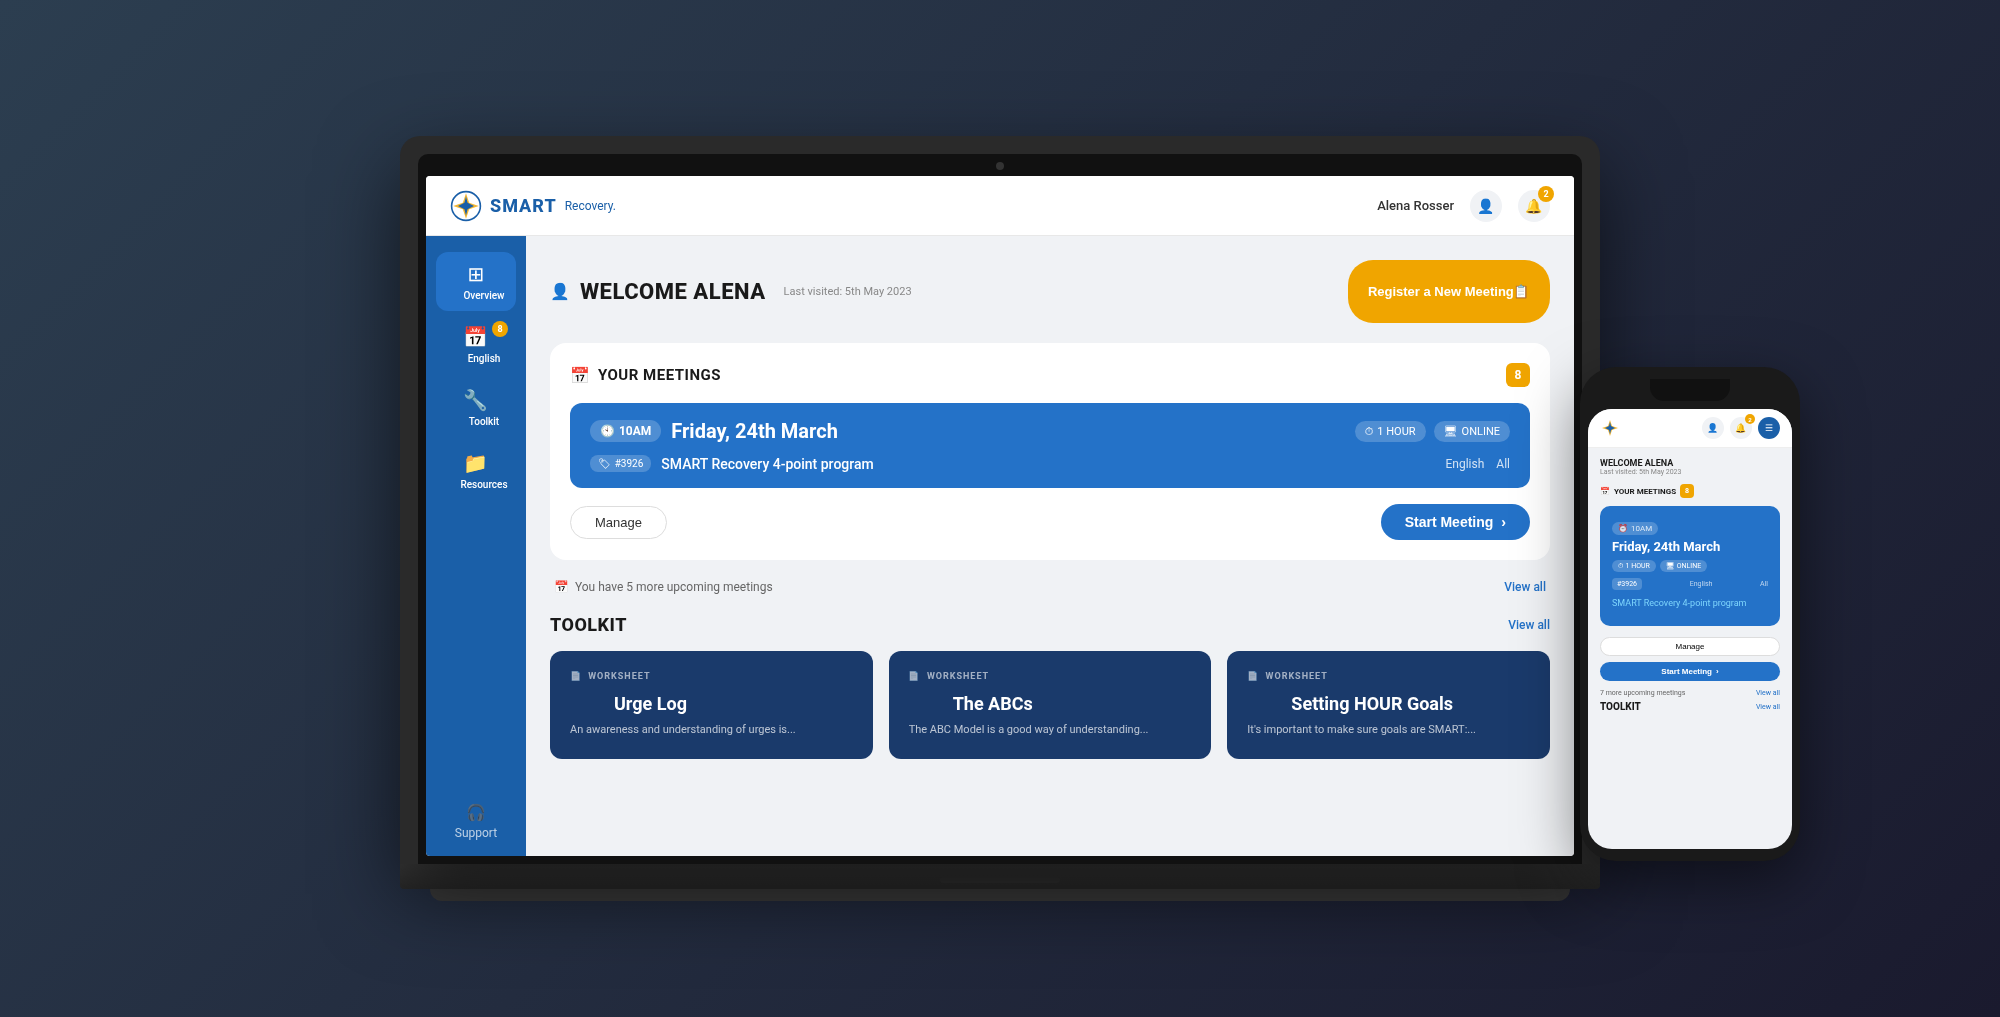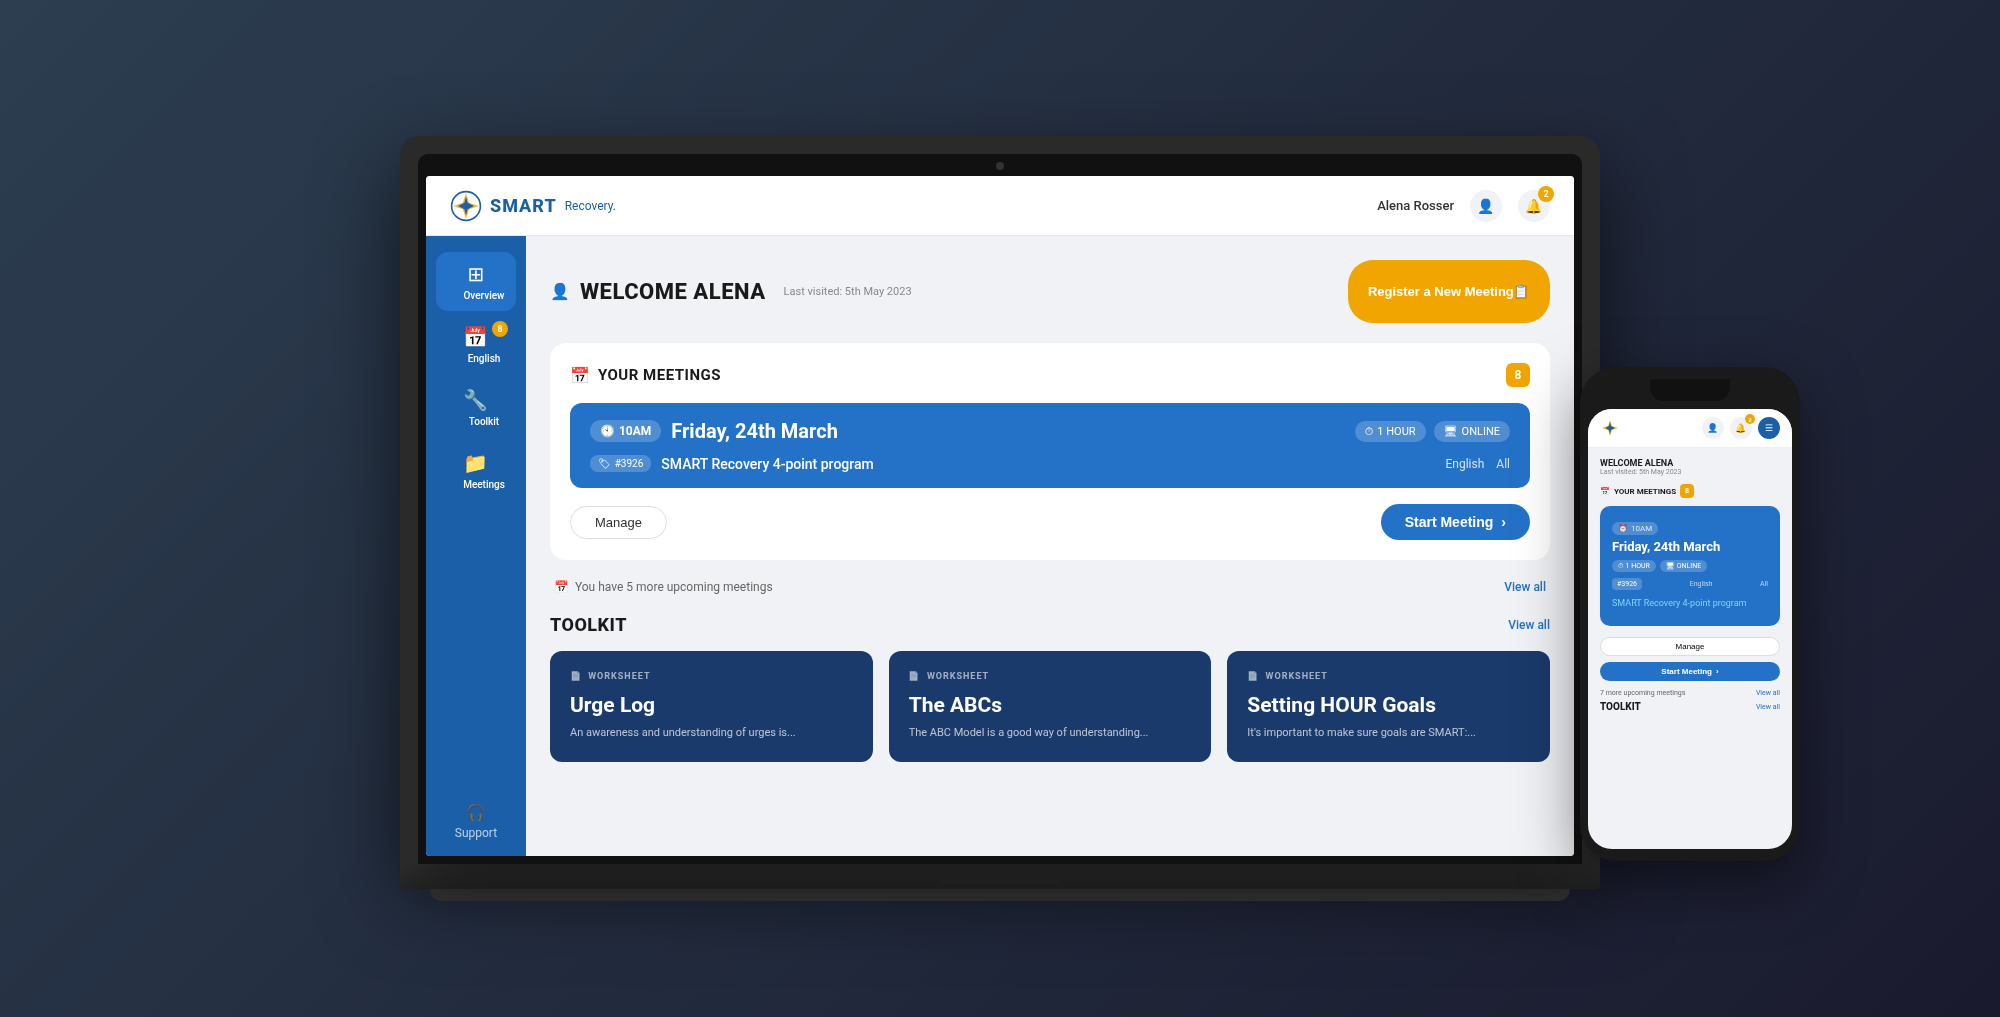--- a/index.html
+++ b/index.html
@@ -508,24 +508,25 @@
       color: rgba(255,255,255,0.6);
       letter-spacing: 1px;
       text-transform: uppercase;
       margin-bottom: 12px;
       display: flex;
       align-items: center;
       gap: 6px;
     }
 
     .toolkit-card-title {
-      font-size: 21px;
+      font-size: 18px;
       font-weight: 700;
       color: white;
       margin-bottom: 8px;
+      margin-left: 44px;
     }
 
     .toolkit-card-desc {
       font-size: 11px;
       color: rgba(255,255,255,0.7);
       line-height: 1.5;
     }
 
     
     .phone-wrapper {
@@ -816,21 +817,21 @@
               <span class="sidebar-icon">📅</span>
               <span class="sidebar-label">English</span>
               <div class="sidebar-badge">8</div>
             </div>
             <div class="sidebar-item">
               <span class="sidebar-icon">🔧</span>
               <span class="sidebar-label">Toolkit</span>
             </div>
             <div class="sidebar-item">
               <span class="sidebar-icon">📁</span>
-              <span class="sidebar-label">Meetings</span>
+              <span class="sidebar-label">Resources</span>
             </div>
             <div class="sidebar-support" style="padding:16px 0 0;">
               <span class="sidebar-support-icon">🎧</span>
               <span class="sidebar-support-label">Support</span>
             </div>
           </div>
 
           <div class="main-content">
 
             <div class="page-header">

